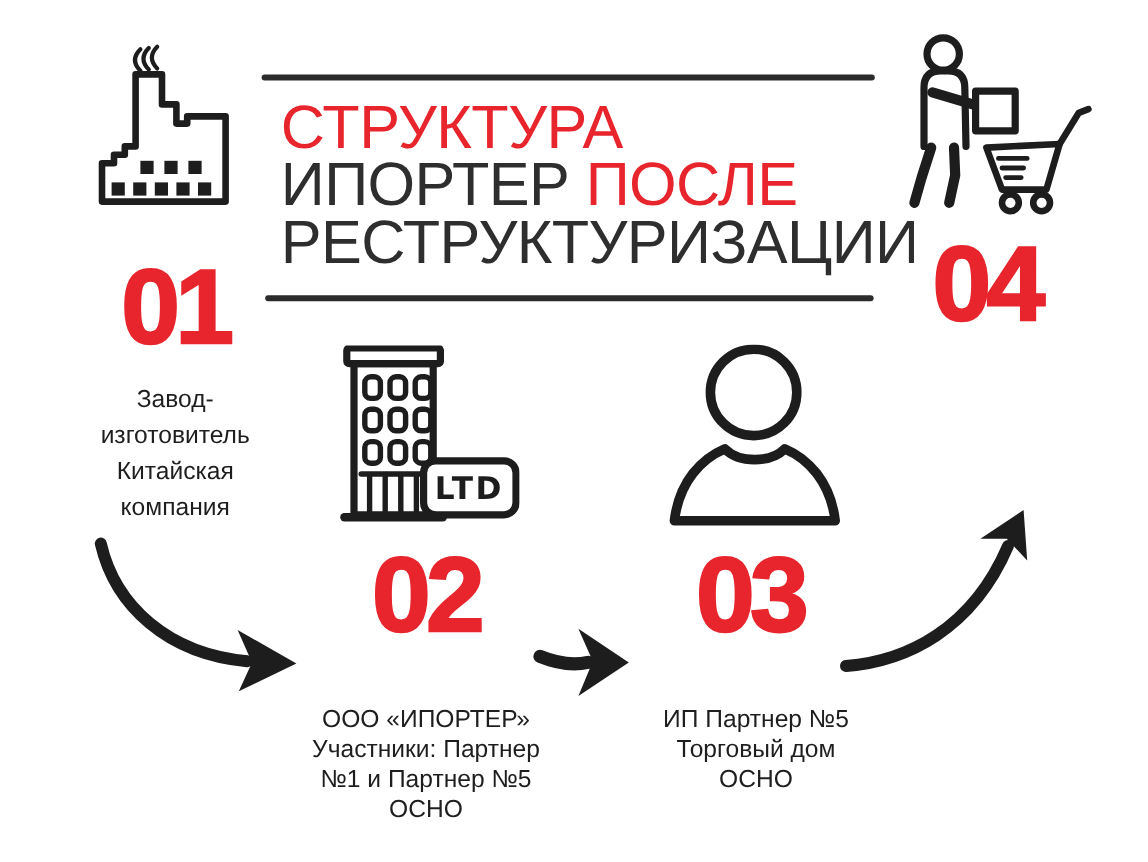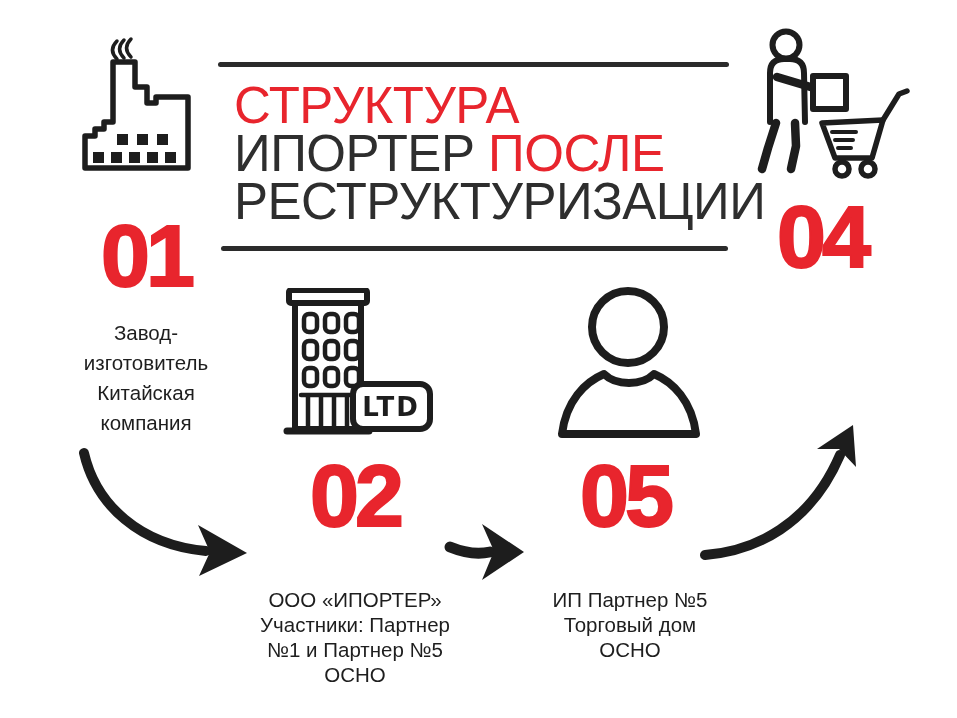--- a/index.html
+++ b/index.html
@@ -123,21 +123,21 @@
 Участники: Партнер
 №1 и Партнер №5
 ОСНО</div>
 
   <div class="abs icon-person">
     <svg viewBox="0 0 150 152">
       <circle class="stroke" stroke-width="8" cx="75" cy="40" r="36"></circle>
       <path class="stroke" stroke-width="8" d="M9 147 C 13 114 32 95 51 87 C 63 99 89 99 101 87 C 120 95 139 114 143 147 L 9 147 Z"></path>
     </svg>
   </div>
-  <div class="num num-3">05</div>
+  <div class="num num-3">03</div>
   <div class="label label-3">ИП Партнер №5
 Торговый дом
 ОСНО</div>
 
   <div class="abs icon-shopper">
     <svg viewBox="0 0 160 152">
       <circle class="stroke" stroke-width="6" cx="36" cy="17" r="13.5"></circle>
       <path class="stroke" stroke-width="6" d="M20 94 V45 q0 -14 14 -14 h6 q14 0 14 14 l1 49"></path>
       <path class="stroke" stroke-width="8.5" d="M27 49 L74 63"></path>
       <rect class="whitefill" stroke-width="6" x="63" y="48" width="33" height="33"></rect>

